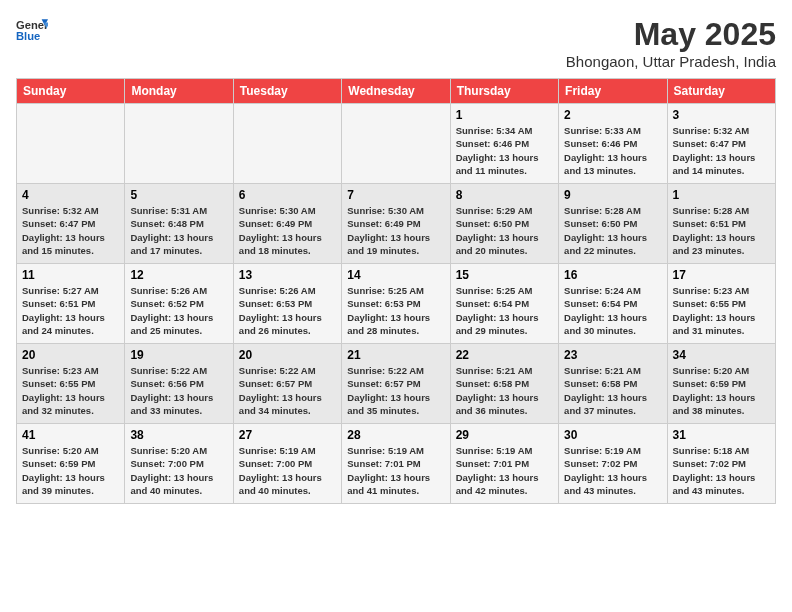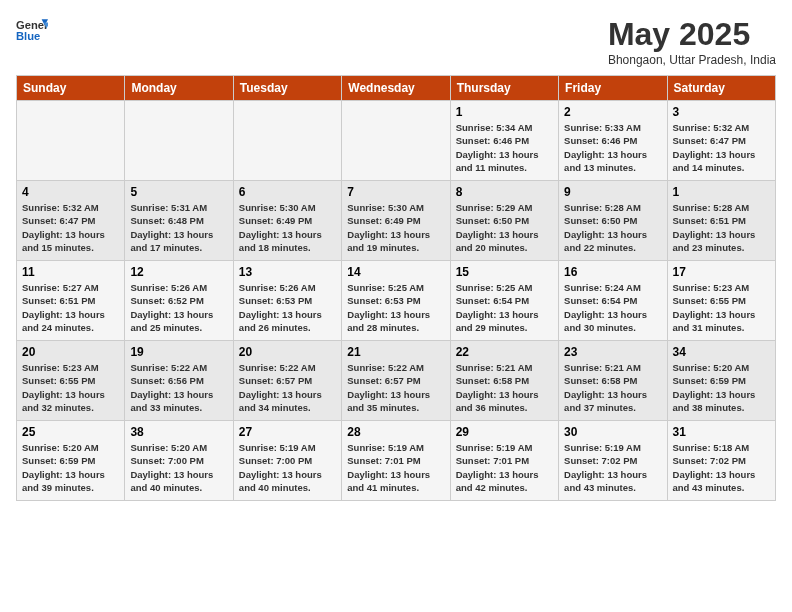--- a/index.html
+++ b/index.html
@@ -19,38 +19,38 @@
     .logo {
       display: flex;
       align-items: center;
       gap: 4px;
     }
     .logo-icon {
       width: 32px;
       height: 28px;
     }
     .title-block {
-      text-align: left;
+      text-align: right;
     }
     .month-title {
       font-size: 32px;
       font-weight: bold;
       color: #333;
     }
     .location-title {
-      font-size: 12px;
+      font-size: 15px;
       color: #333;
     }
     table {
       width: 100%;
       border-collapse: collapse;
       font-size: 11px;
     }
     thead tr th {
-      background-color: #c2410c;
+      background-color: #ef4444;
       color: #fff;
       font-weight: bold;
       font-size: 12px;
       padding: 5px 6px;
       text-align: left;
       border: 1px solid #ccc;
       margin-top: 36px;
     }
     tbody tr td {
       border: 1px solid #ccc;
@@ -213,21 +213,21 @@
           <div class="day-number">23</div>
           <div class="day-content">Sunrise: 5:21 AM<br>Sunset: 6:58 PM<br>Daylight: 13 hours<br>and 37 minutes.</div>
         </td>
         <td>
           <div class="day-number">34</div>
           <div class="day-content">Sunrise: 5:20 AM<br>Sunset: 6:59 PM<br>Daylight: 13 hours<br>and 38 minutes.</div>
         </td>
       </tr>
       <tr>
         <td>
-          <div class="day-number">25</div>
+          <div class="day-number">41</div>
           <div class="day-content">Sunrise: 5:20 AM<br>Sunset: 6:59 PM<br>Daylight: 13 hours<br>and 39 minutes.</div>
         </td>
         <td>
           <div class="day-number">38</div>
           <div class="day-content">Sunrise: 5:20 AM<br>Sunset: 7:00 PM<br>Daylight: 13 hours<br>and 40 minutes.</div>
         </td>
         <td>
           <div class="day-number">27</div>
           <div class="day-content">Sunrise: 5:19 AM<br>Sunset: 7:00 PM<br>Daylight: 13 hours<br>and 40 minutes.</div>
         </td>

